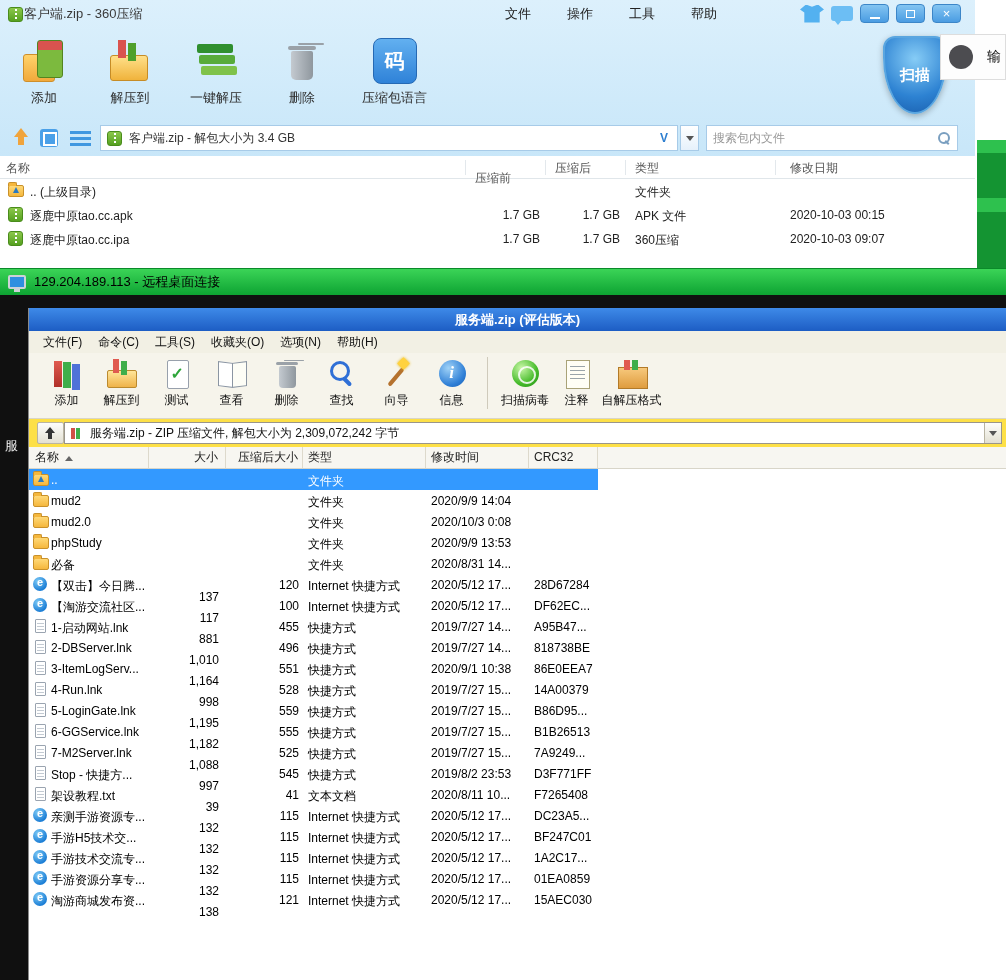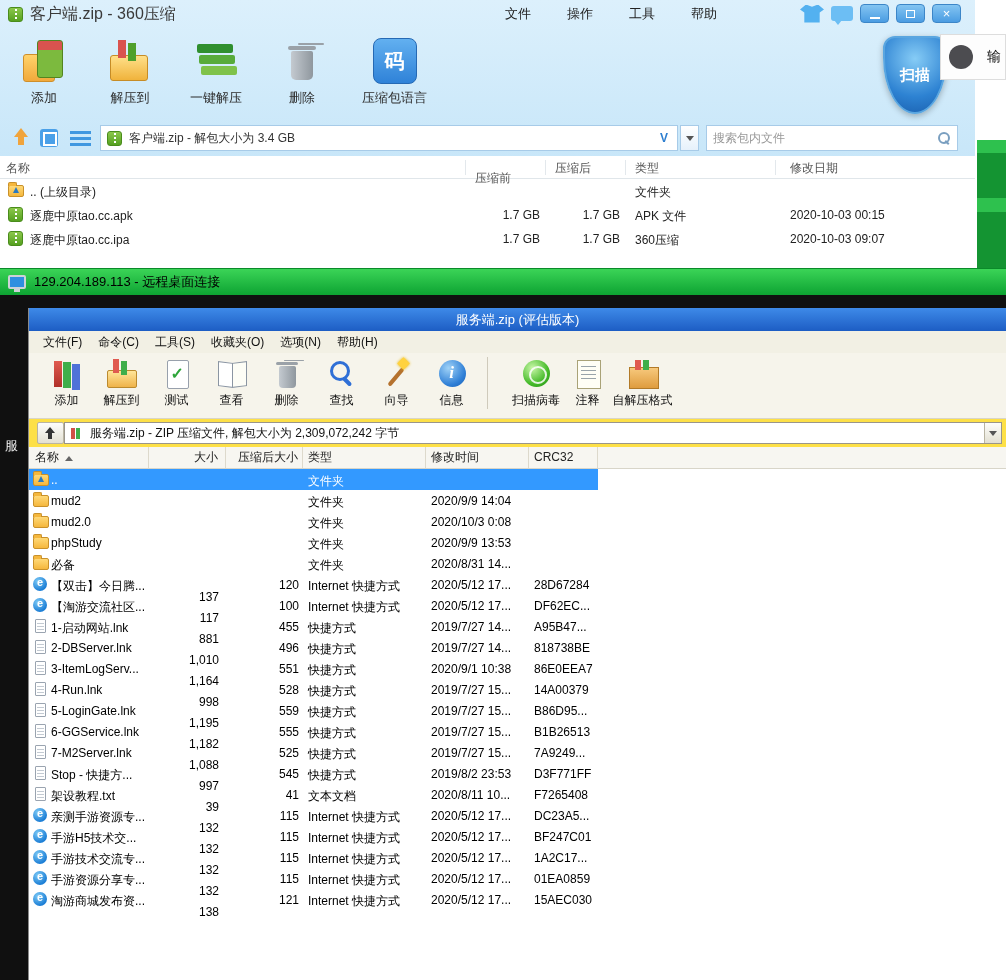--- a/index.html
+++ b/index.html
@@ -4,21 +4,21 @@
 <style>
   * { margin:0; padding:0; box-sizing:border-box; }
   html,body { width:1006px; height:980px; }
   body { font-family:"Liberation Sans", sans-serif; font-size:12px; color:#222; background:#fff; }
   .canvas { position:relative; width:1006px; height:980px; overflow:hidden; background:#fff; }
 
   
   .w360 { position:absolute; left:0; top:0; width:975px; height:268px;
           background:linear-gradient(180deg,#dcf0fc 0%,#c9e7f9 55%,#bfe1f7 100%); }
   .t-titlebar { position:relative; height:28px; display:flex; align-items:center; padding-left:8px; }
-  .tb-title { margin-left:7px; color:#3a3a3a; font-size:16px; }
+  .tb-title { margin-left:1px; color:#3a3a3a; font-size:13px; }
   .t-menus { position:absolute; left:505px; top:0; height:28px; display:flex; align-items:center; gap:36px; font-size:13px; color:#222; }
   .t-menu { cursor:default; }
   .t-tray { position:absolute; right:14px; top:4px; display:flex; gap:7px; align-items:center; }
   .shirt-icon { width:24px; height:18px; background:#53b1f0;
     clip-path:polygon(25% 0,50% 12%,75% 0,100% 28%,82% 45%,82% 100%,18% 100%,18% 45%,0 28%); }
   .chat-icon { width:22px; height:15px; background:#6cbef4; border-radius:3px; position:relative; }
   .chat-icon::after { content:""; position:absolute; left:3px; bottom:-4px; border-left:4px solid transparent; border-right:4px solid transparent; border-top:5px solid #6cbef4; }
   .winbtn { width:29px; height:19px; border-radius:4px; border:1px solid #3c86c8;
     background:linear-gradient(#84c5f2,#4a9ce2); display:flex; align-items:center; justify-content:center;
     color:#fff; font-size:13px; line-height:1; cursor:default; }
@@ -116,28 +116,28 @@
   .rdp { position:absolute; left:0; top:268px; width:1006px; height:712px; }
   .rdp-titlebar { height:27px; background:linear-gradient(180deg,#3bd457,#0da332); display:flex; align-items:center;
     padding-left:8px; gap:8px; color:#000; font-size:13px; border-top:1px solid #0b8a2a; }
   .rdp-pc { width:18px; height:14px; background:#2f8fe0; border:2px solid #cdd2d8; border-radius:2px; position:relative; }
   .rdp-pc::after { content:""; position:absolute; left:4px; bottom:-5px; width:6px; height:3px; background:#cdd2d8; }
   .rdp-content { position:absolute; top:27px; left:0; right:0; bottom:0; background:#101010; }
   .rdp-side { position:absolute; left:5px; top:142px; color:#eee; font-size:13px; }
 
   
   .winrar { position:absolute; left:28px; top:13px; width:978px; bottom:0; background:#efece0; border-left:1px solid #8a8a8a; }
-  .r-titlebar { height:23px; background:linear-gradient(180deg,#3e8ae8,#1d5dc4); color:#fff; font-weight:normal; font-size:13px;
+  .r-titlebar { height:23px; background:linear-gradient(180deg,#3e8ae8,#1d5dc4); color:#fff; font-weight:bold; font-size:13px;
     display:flex; align-items:center; justify-content:center; }
   .r-menubar { height:22px; background:#f2f0e4; display:flex; align-items:center; padding-left:6px; font-size:12px; color:#111; }
   .r-menu { padding:0 8px; cursor:default; }
   .r-toolbar { height:66px; background:#f6f4eb; border-bottom:1px solid #d9d5c6; display:flex; align-items:flex-start;
     padding-left:10px; padding-top:4px; }
   .r-tool { width:55px; display:flex; flex-direction:column; align-items:center; cursor:default; }
-  .r-tool.sep-before { border-left:1px solid #cfcabb; margin-left:8px; padding-left:24px; width:auto; min-width:55px; }
+  .r-tool.sep-before { border-left:1px solid #cfcabb; margin-left:8px; padding-left:13px; width:auto; min-width:55px; }
   .r-tool-icon { width:34px; height:34px; position:relative; }
   .r-tool-label { font-size:12px; color:#111; margin-top:1px; white-space:nowrap; }
 
   .r-tool-icon.ic-add::before { content:""; position:absolute; left:4px; top:4px; width:8px; height:26px;
     background:linear-gradient(#e05a50,#b03028); box-shadow:9px 1px 0 #3fae4a, 18px 3px 0 #4f72d8; }
   .r-tool-icon.ic-extract::before { content:""; position:absolute; left:2px; bottom:3px; width:28px; height:16px;
     background:linear-gradient(#ffe59a,#efb34a); border:1px solid #bb8a2e; border-radius:2px; }
   .r-tool-icon.ic-extract::after { content:""; position:absolute; left:8px; top:2px; width:6px; height:14px;
     background:#e05a50; box-shadow:8px 2px 0 #3fae4a; }
   .r-tool-icon.ic-test::before { content:""; position:absolute; left:7px; top:3px; width:20px; height:27px;

